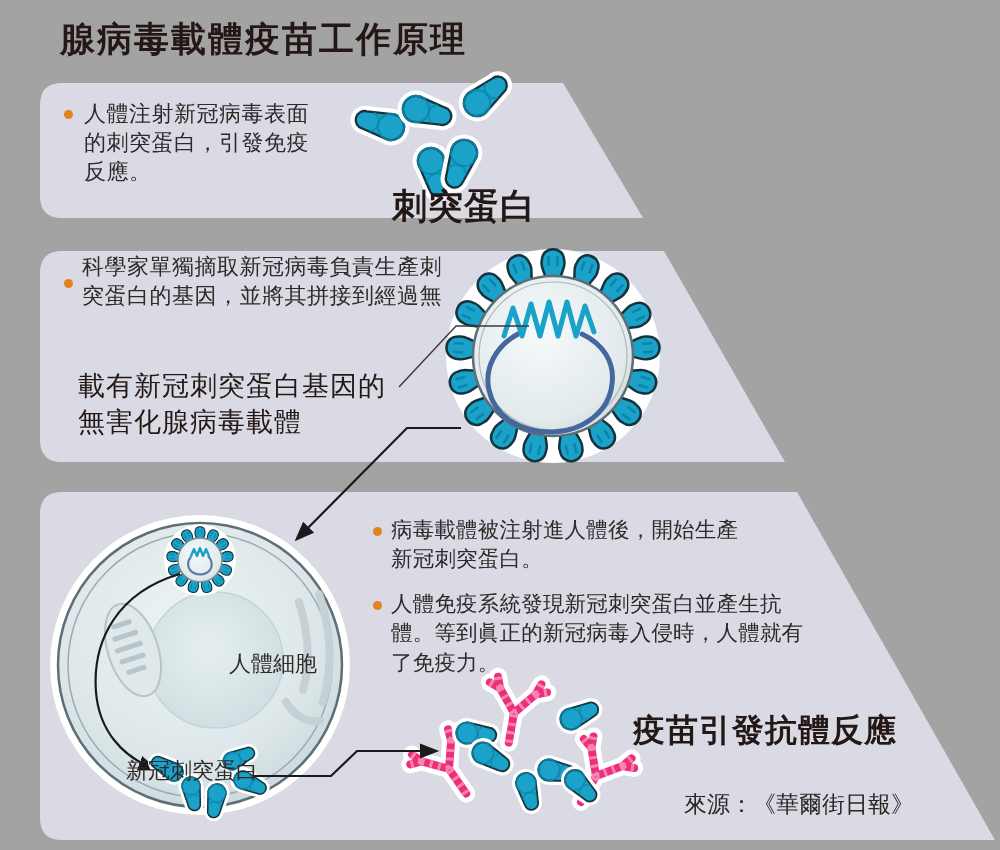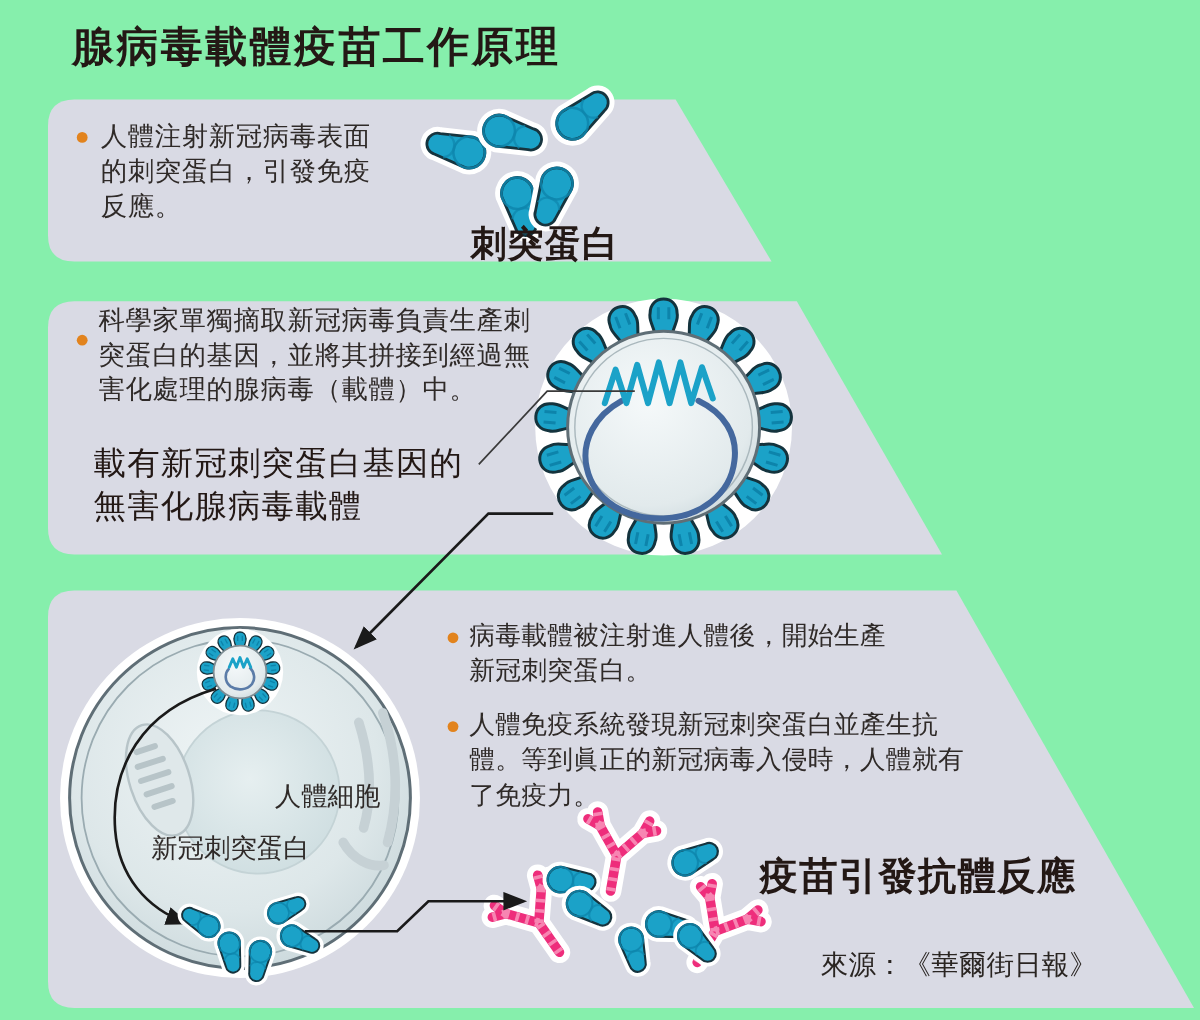--- a/index.html
+++ b/index.html
@@ -1,32 +1,32 @@
 <!DOCTYPE html>
 <html><head>
 <meta charset="utf-8">
 <style>
   html,body{margin:0;padding:0;background:#ffffff;}
-  #stage{position:relative;width:1000px;height:850px;overflow:hidden;background:#86efac;
+  #stage{position:relative;width:1000px;height:850px;overflow:hidden;background:#a3a3a3;
          font-family:"Liberation Sans","DejaVu Sans",sans-serif;}
   #bg-svg{position:absolute;left:0;top:0;width:1000px;height:850px;}
   .txt{position:absolute;color:#2f2a28;}
   .line{white-space:nowrap;}
   #title{left:60px;top:16px;font-size:35px;font-weight:700;color:#231815;letter-spacing:2px;}
   .bullet-dot{position:absolute;width:9px;height:9px;border-radius:50%;background:#e2831d;}
   .body-txt{font-size:22px;line-height:29px;letter-spacing:0.5px;}
   .body-txt-sm{font-size:21.5px;line-height:29.4px;letter-spacing:0.2px;}
   #s1-text{left:84px;top:99px;}
   #s2-text{left:82px;top:252px;}
   #s2-label{left:78px;top:369px;font-size:27px;line-height:35.5px;font-weight:400;color:#231815;letter-spacing:1px;}
-  #s1-label{left:392px;top:183px;font-size:30px;font-weight:700;color:#231815;letter-spacing:1px;}
+  #s1-label{left:392px;top:183px;font-size:35px;font-weight:700;color:#231815;letter-spacing:1px;}
   #s3-b1{left:391px;top:516px;}
   #s3-b2{left:391px;top:590px;}
   #cell-label{left:229px;top:649px;font-size:22px;font-weight:500;}
-  #cellspike-label{left:126px;top:692px;font-size:22px;font-weight:500;}
+  #cellspike-label{left:126px;top:756px;font-size:22px;font-weight:500;}
   #antibody-label{left:633px;top:709px;font-size:32px;font-weight:700;color:#231815;letter-spacing:1px;}
   #source{left:684px;top:789px;font-size:23px;font-weight:500;color:#2a2522;text-align:right;}
 </style>
 </head>
 <body>
 
 <div id="stage">
 
 <svg id="bg-svg" viewBox="0 0 1000 850" xmlns="http://www.w3.org/2000/svg">
   <defs>
@@ -242,21 +242,20 @@
     <div class="line">人體注射新冠病毒表面</div>
     <div class="line">的刺突蛋白，引發免疫</div>
     <div class="line">反應。</div>
   </div>
   <div id="s1-label" class="txt">刺突蛋白</div>
 
   <div class="bullet-dot" style="left:64px;top:279px;"></div>
   <div id="s2-text" class="txt body-txt">
     <div class="line">科學家單獨摘取新冠病毒負責生產刺</div>
     <div class="line">突蛋白的基因，並將其拼接到經過無</div>
-    <div class="line">害化處理的腺病毒（載體）中。</div>
   </div>
   <div id="s2-label" class="txt">
     <div class="line">載有新冠刺突蛋白基因的</div>
     <div class="line">無害化腺病毒載體</div>
   </div>
 
   <div class="bullet-dot" style="left:373px;top:527px;"></div>
   <div id="s3-b1" class="txt body-txt-sm">
     <div class="line">病毒載體被注射進人體後，開始生產</div>
     <div class="line">新冠刺突蛋白。</div>

